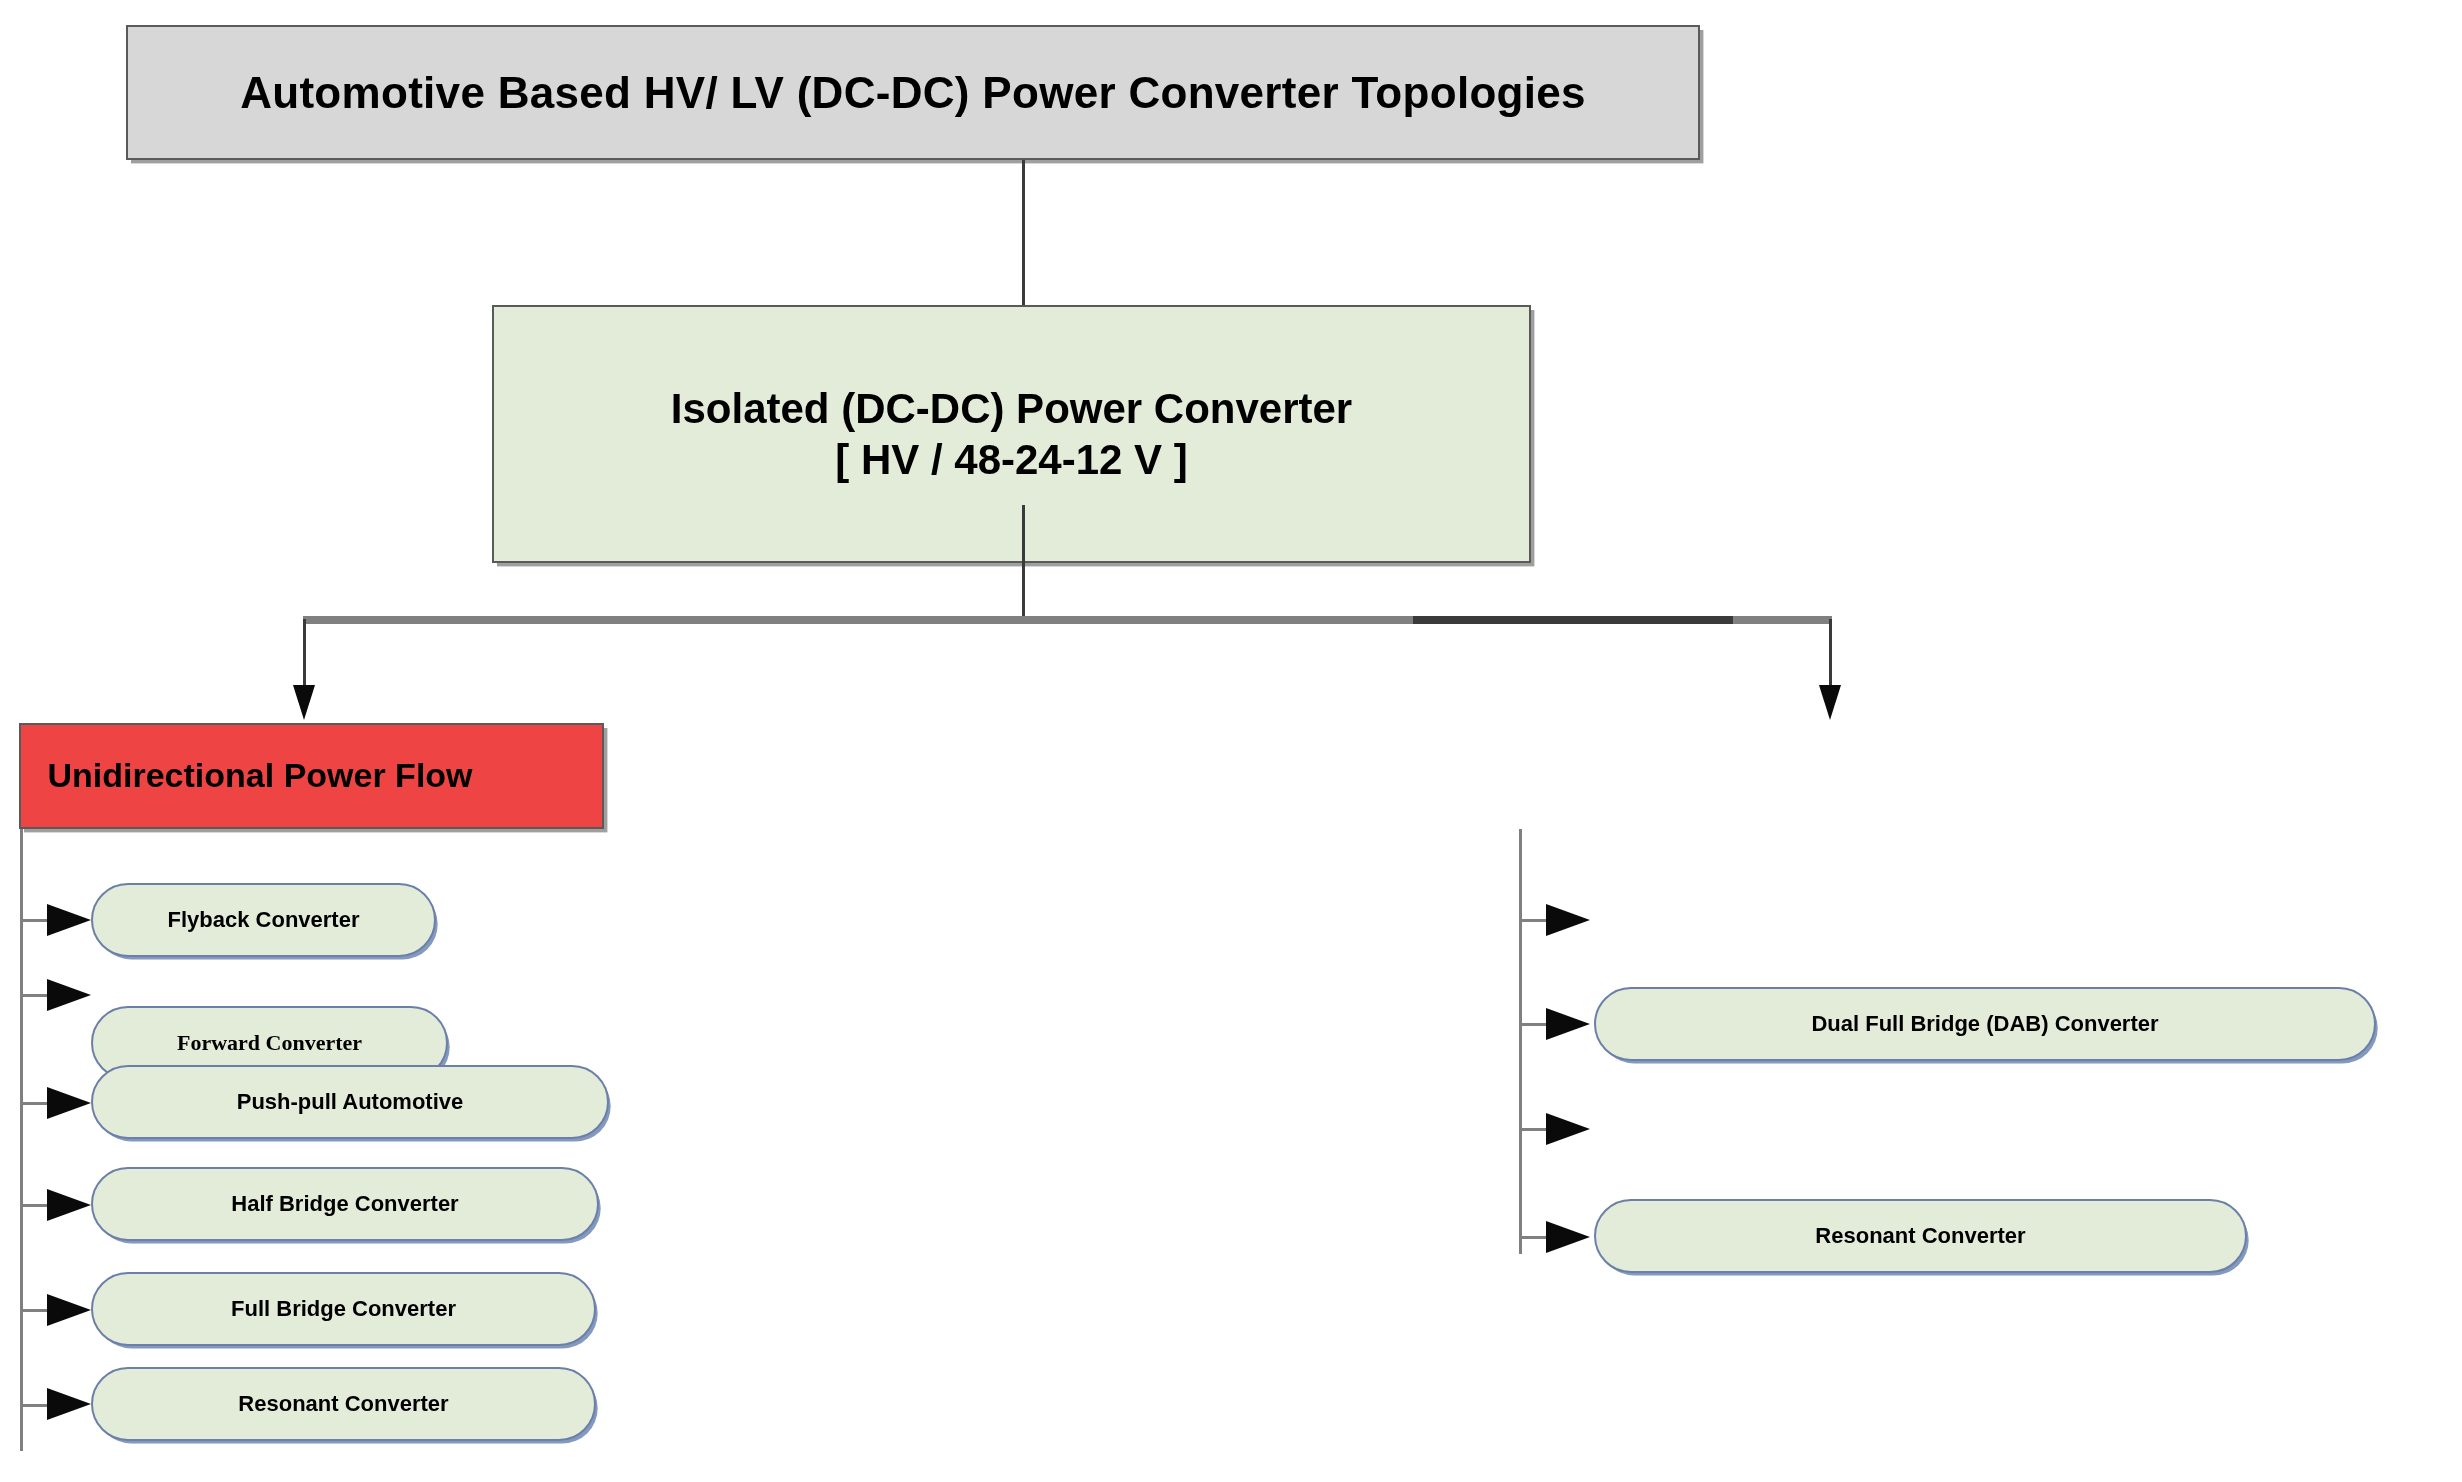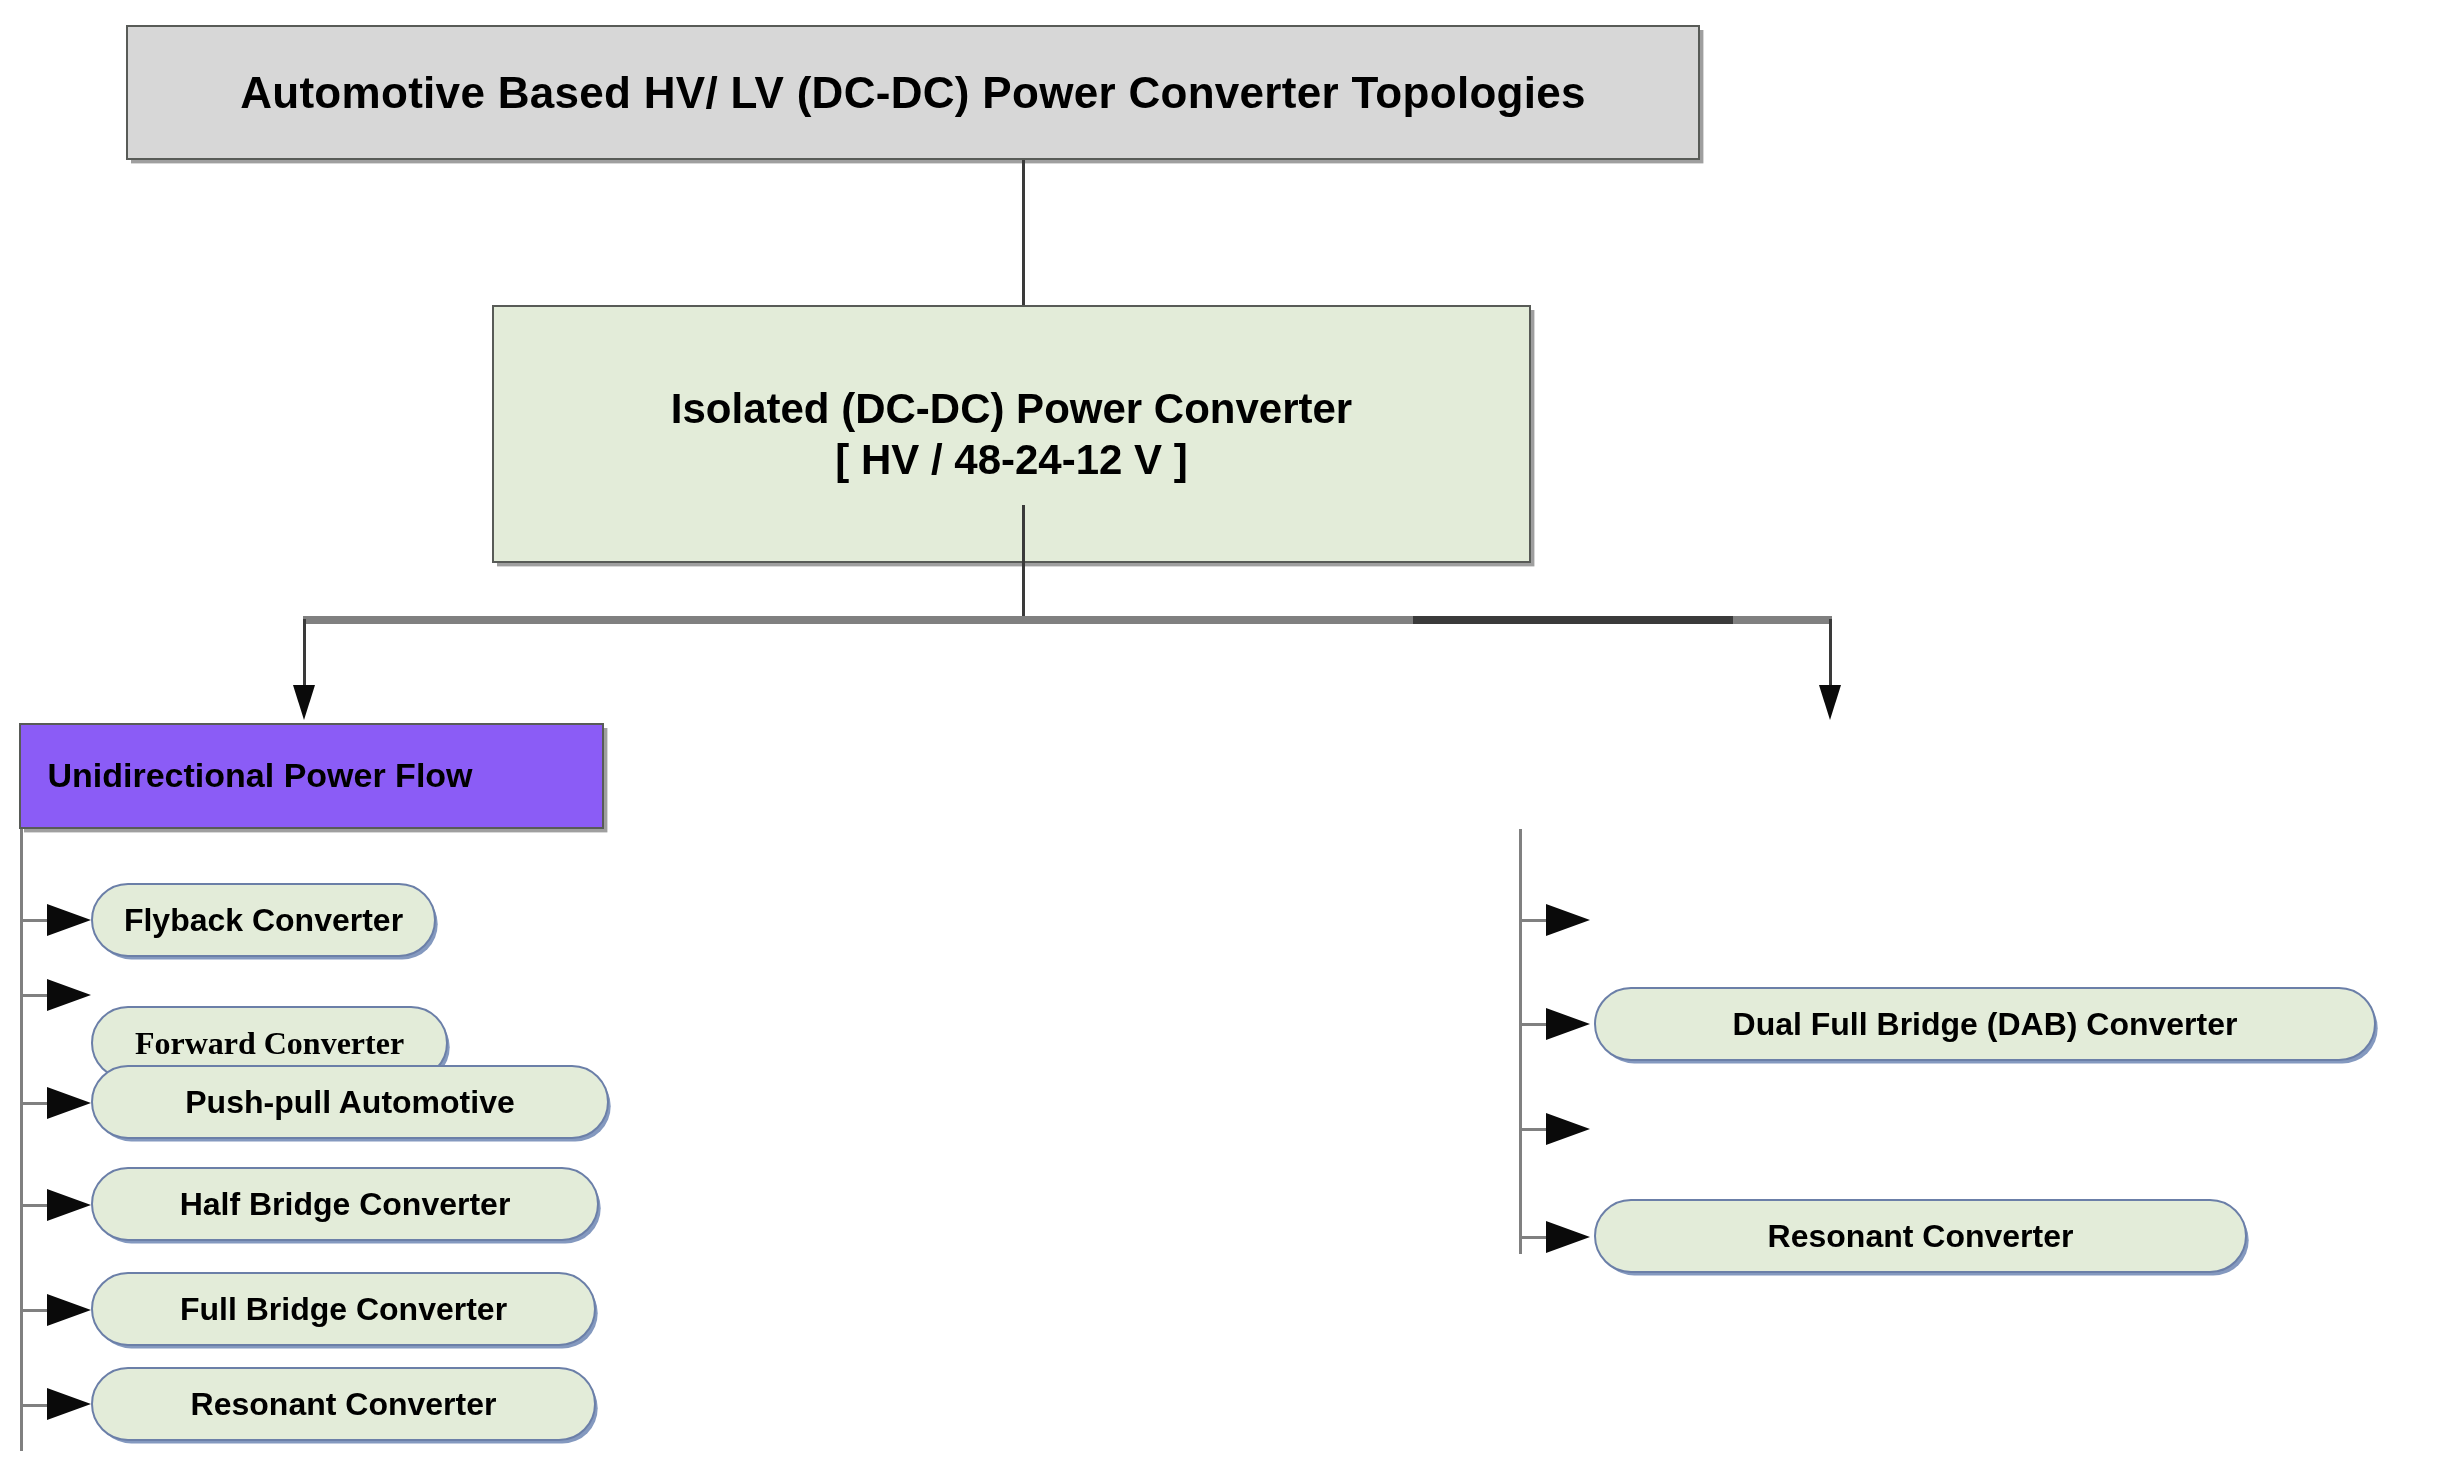--- a/index.html
+++ b/index.html
@@ -53,21 +53,21 @@
     text-align: center;
     font-size: 42px;
   }
   #node-isolated .l2 { display: block; }
 
   #node-uni {
     left: 18.5px;
     top: 723px;
     width: 585px;
     height: 106px;
-    background: #8b5cf6;
+    background: #ef4444;
     font-size: 34px;
     padding-left: 27px;
   }
 
   #node-bi {
     left: 1510px;
     top: 723px;
     width: 378px;
     height: 106px;
     background: #e3ecd9;
@@ -80,21 +80,21 @@
     position: absolute;
     box-sizing: border-box;
     height: 74px;
     background: #e3ecd9;
     border: 2.5px solid #6b7fa8;
     border-radius: 39px;
     display: flex;
     align-items: center;
     justify-content: center;
     font-weight: bold;
-    font-size: 32px;
+    font-size: 22px;
     color: #000000;
     box-shadow: 3.4px 4.2px 0 -1.7px rgba(110,135,180,0.85);
     white-space: nowrap;
   }
 
   
   .vline {
     position: absolute;
     width: 2.5px;
     background: #3a3a3a;

